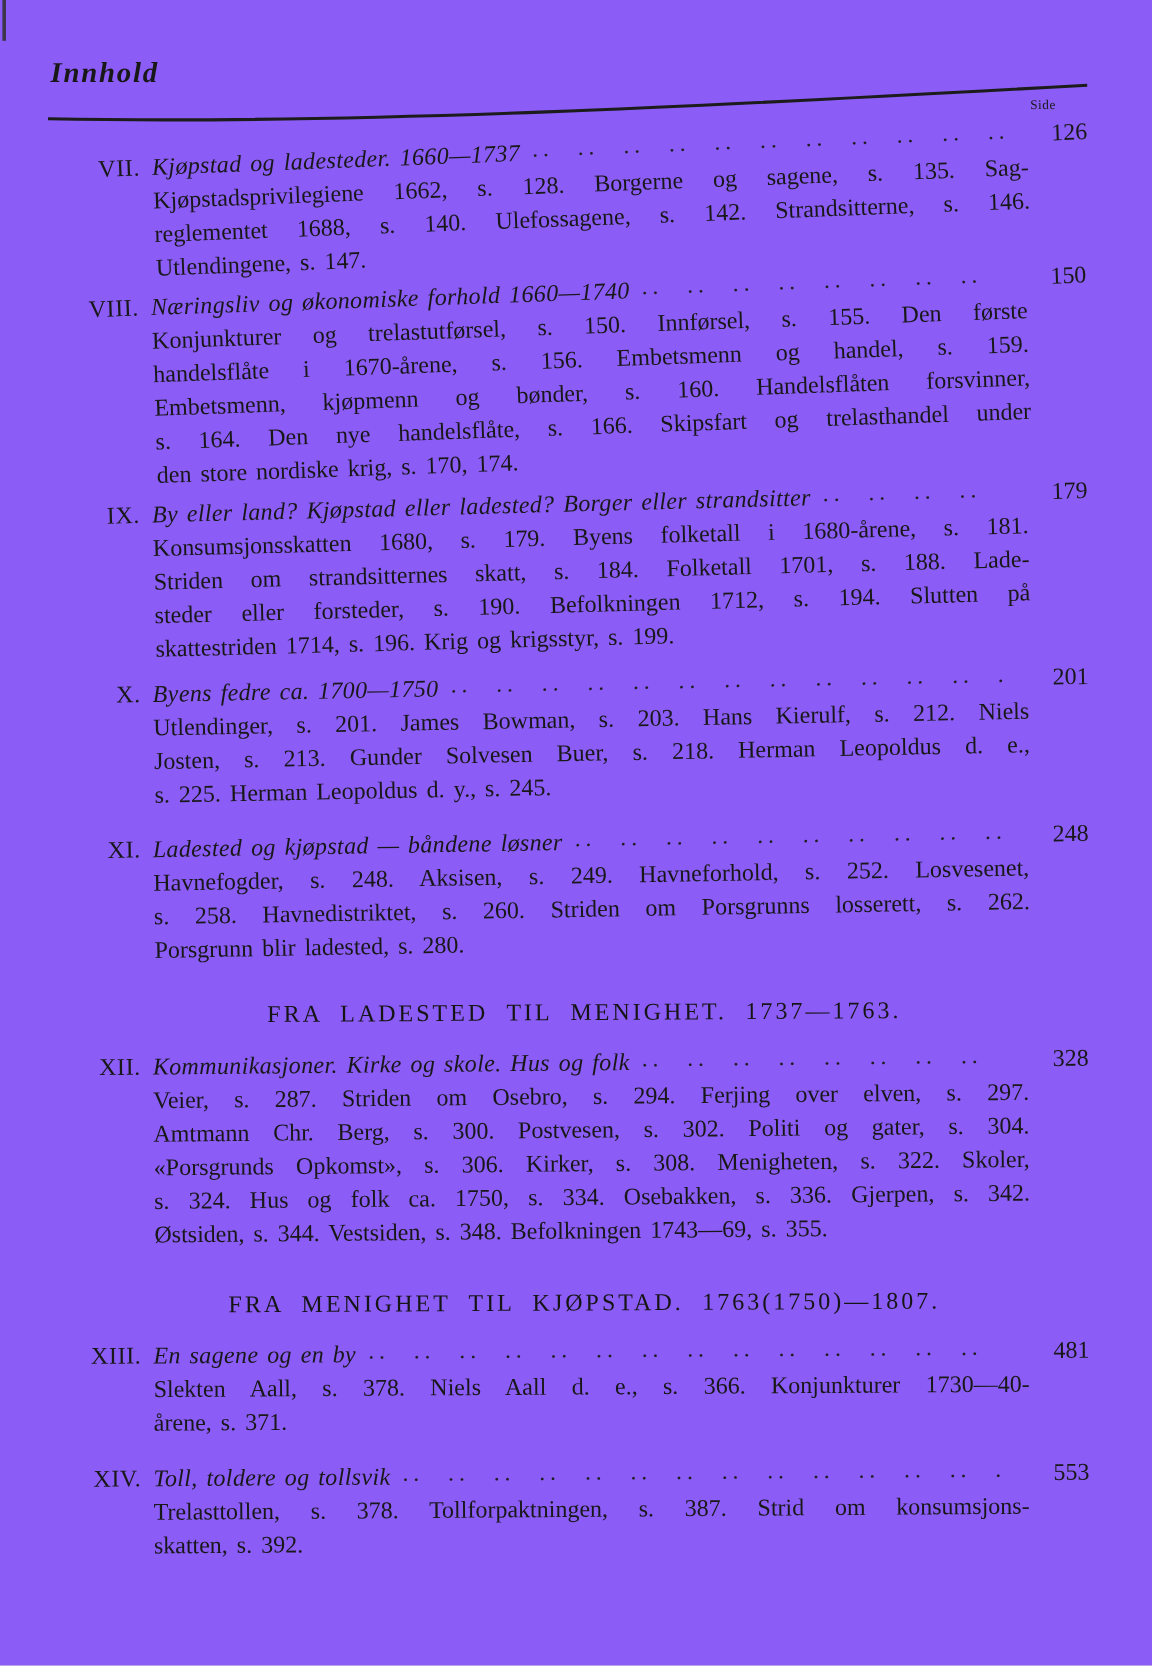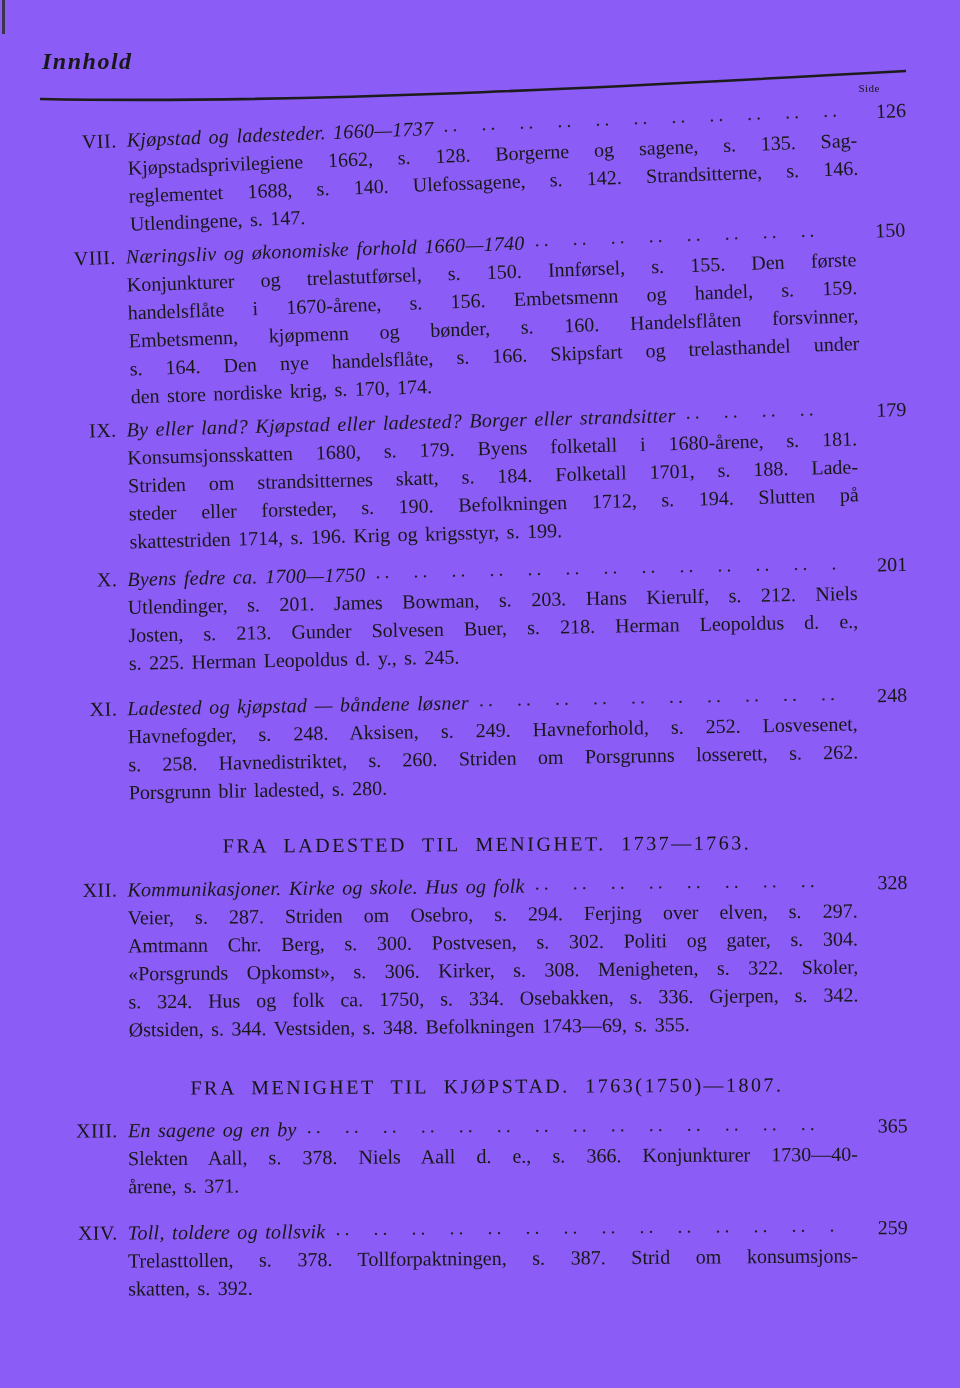--- a/index.html
+++ b/index.html
@@ -147,33 +147,33 @@
           <div class="ch-line">s. 324. Hus og folk ca. 1750, s. 334. Osebakken, s. 336. Gjerpen, s. 342.</div>
           <div class="ch-line last">Østsiden, s. 344. Vestsiden, s. 348. Befolkningen 1743—69, s. 355.</div>
         </div>
       </div>
       <div class="part-heading" style="top: 1072px; transform: rotate(-0.3deg);">FRA MENIGHET TIL KJØPSTAD. 1763(1750)—1807.</div>
       <div class="chapter" style="top: 1114px; transform: rotate(-0.35deg);">
         <div class="ch-row">
           <span class="ch-num">XIII.</span>
           <span class="ch-title">En sagene og en by</span>
           <span class="ch-leader">.. .. .. .. .. .. .. .. .. .. .. .. .. .. .. .. .. .. .. .. .. .. .. .. .. .. .. .. .. ..</span>
-          <span class="ch-page">365</span>
+          <span class="ch-page">481</span>
         </div>
         <div class="ch-body">
           <div class="ch-line">Slekten Aall, s. 378. Niels Aall d. e., s. 366. Konjunkturer 1730—40-</div>
           <div class="ch-line last">årene, s. 371.</div>
         </div>
       </div>
       <div class="chapter" style="top: 1216px; transform: rotate(-0.4deg);">
         <div class="ch-row">
           <span class="ch-num">XIV.</span>
           <span class="ch-title">Toll, toldere og tollsvik</span>
           <span class="ch-leader">.. .. .. .. .. .. .. .. .. .. .. .. .. .. .. .. .. .. .. .. .. .. .. .. .. .. .. .. .. ..</span>
-          <span class="ch-page">259</span>
+          <span class="ch-page">553</span>
         </div>
         <div class="ch-body">
           <div class="ch-line">Trelasttollen, s. 378. Tollforpaktningen, s. 387. Strid om konsumsjons-</div>
           <div class="ch-line last">skatten, s. 392.</div>
         </div>
       </div>
     </div>
 
 </div>
 

